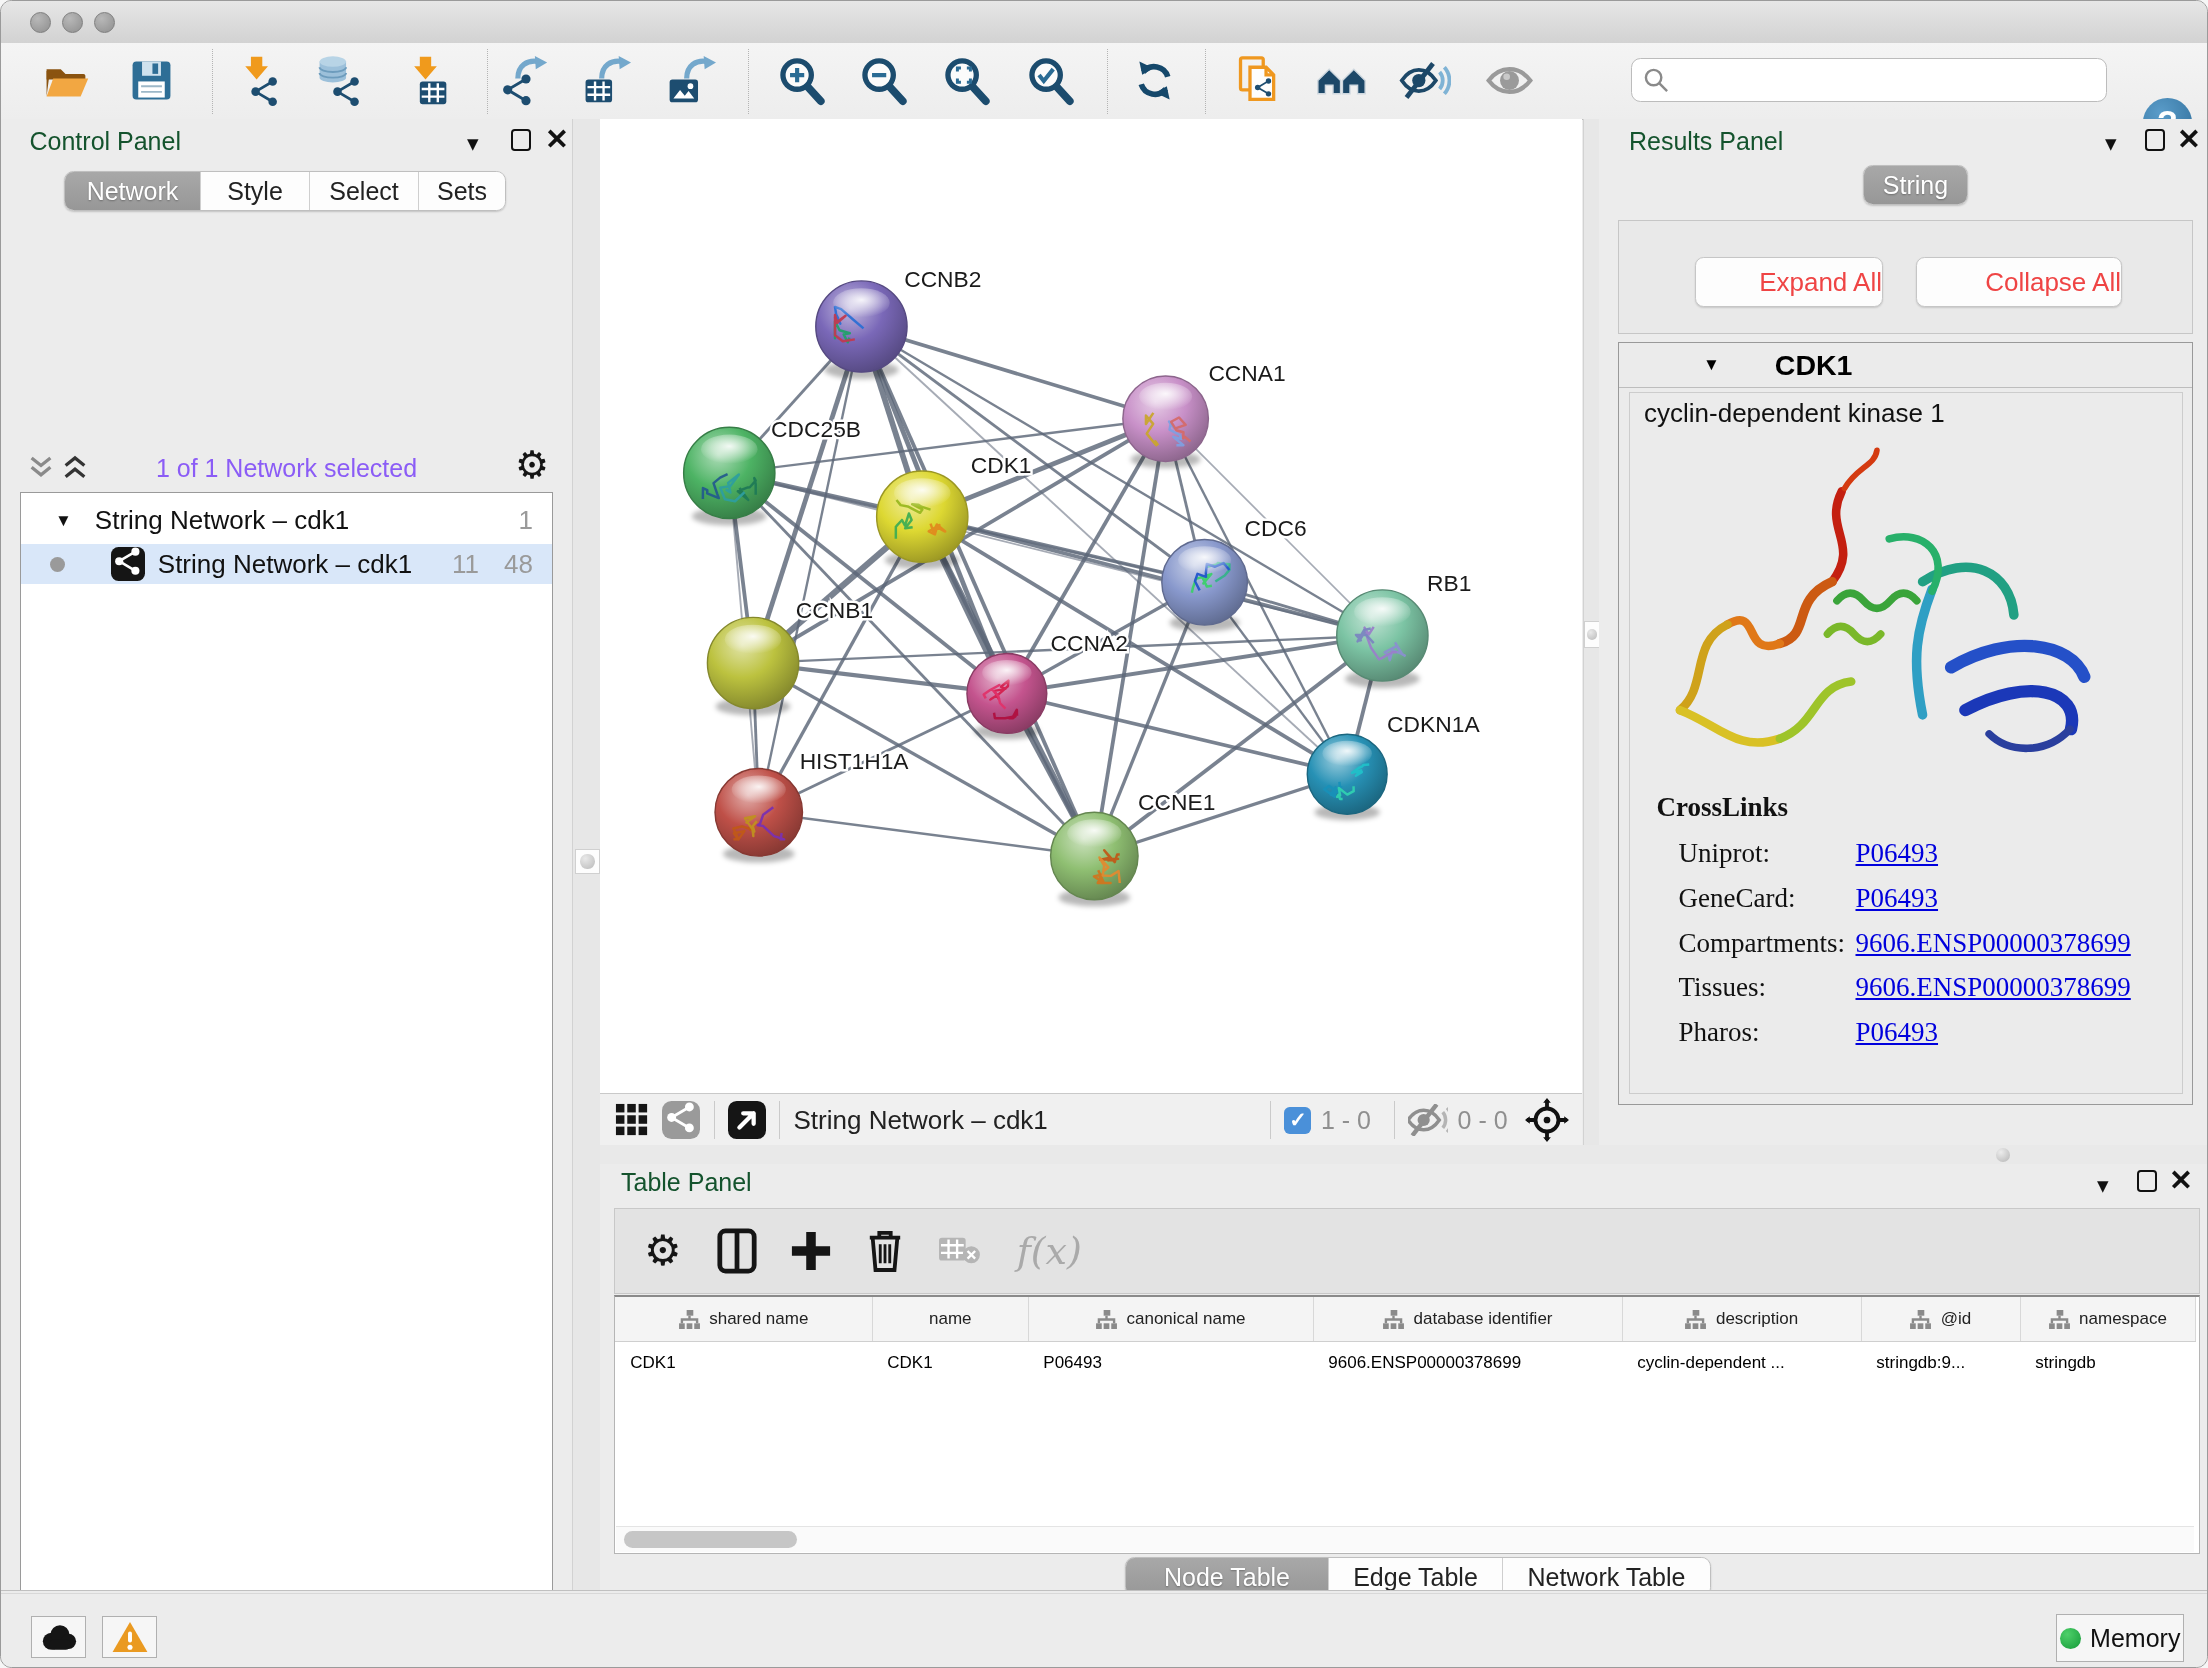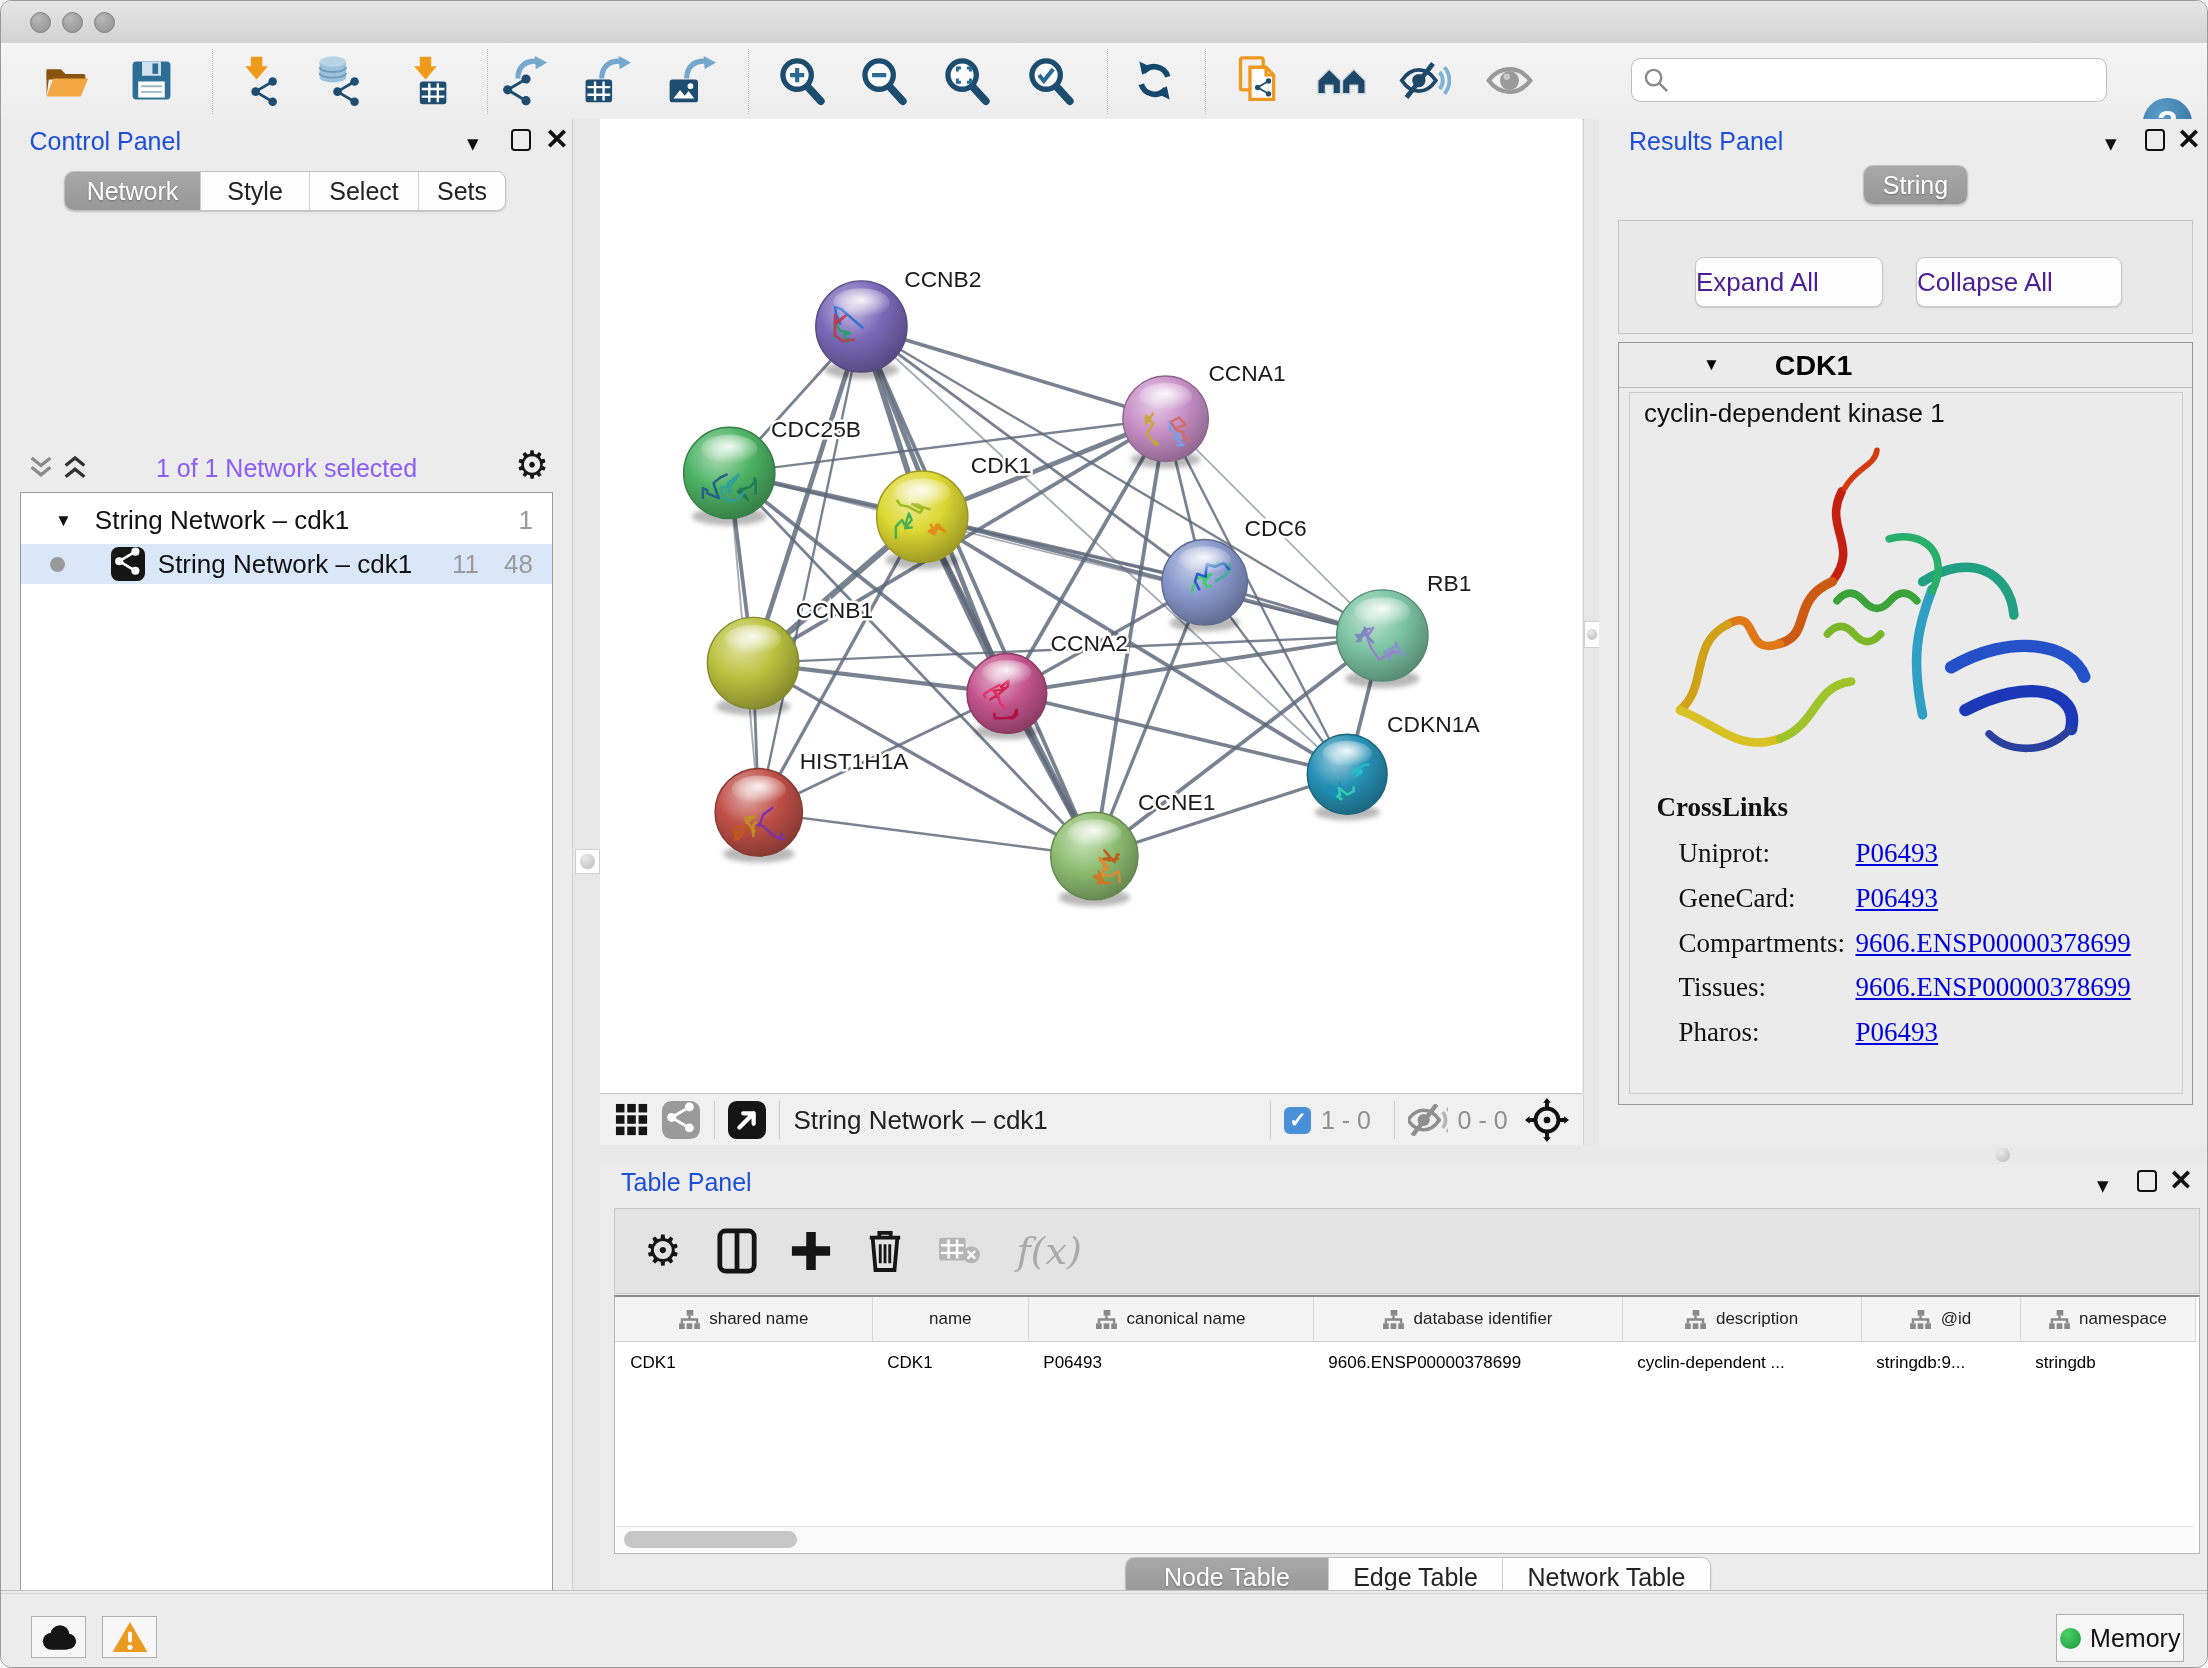--- a/index.html
+++ b/index.html
@@ -18,21 +18,21 @@
            background:linear-gradient(#f4f4f4,#ededed);border-bottom:1px solid #bdbdbd;}
   .tbi{position:absolute;top:11.4px;width:53px;height:53px;cursor:pointer;}
   .tbsep{position:absolute;top:5.7px;height:65px;width:0;border-left:1.9px dotted #b4b4b4;}
   .searchbox{position:absolute;left:1630px;top:15px;width:476px;height:44px;background:#fff;
              border:1.9px solid #bcbcbc;border-radius:9.5px;box-sizing:border-box;display:flex;align-items:center;padding-left:11.4px;}
   .searchbox input{border:none;outline:none;font-size:25px;width:409px;font-family:inherit;background:transparent;}
   .helpbtn{position:absolute;left:2142px;top:55px;width:49px;height:49px;border-radius:50%;
            background:radial-gradient(circle at 35% 30%,#5a9cc9,#2f6d99);color:#fff;font-size:34px;font-weight:bold;
            display:flex;align-items:center;justify-content:center;cursor:pointer;}
   
-  .phead-title{position:absolute;font-size:25px;color:#1d4ed8;}
+  .phead-title{position:absolute;font-size:25px;color:#14532d;}
   .pbtn{position:absolute;font-size:23px;color:#111;cursor:pointer;line-height:1;}
   .pbtn.sq{font-size:21px;border:2.9px solid #111;width:16px;height:18px;border-radius:3.8px;}
   .pbtn.x{font-weight:900;font-size:28.5px;}
   .seg{position:absolute;display:flex;height:38px;border-radius:9.5px;overflow:hidden;
        border:1px solid #bfbfbf;box-shadow:0 1px 1.9px rgba(0,0,0,.18);}
   .seg .tab{display:flex;align-items:center;justify-content:center;font-size:25px;color:#222;
             background:#fdfdfd;border-left:1px solid #cfcfcf;cursor:pointer;}
   .seg .tab:first-child{border-left:none;}
   .seg .tab.sel{background:linear-gradient(#a8a8a8,#979797);color:#fff;text-shadow:0 1px 1.9px rgba(0,0,0,.3);}
   
@@ -55,21 +55,21 @@
   .nb-div{width:0;height:38px;border-left:1px solid #cacaca;margin:0 13.3px;}
   .nb-title{font-size:26px;color:#222;}
   .nb-count{font-size:25px;color:#8f8f8f;margin:0 9.5px;}
   .checkbox{width:27px;height:27px;border-radius:5.7px;background:#4a90d9;color:#fff;font-size:21px;font-weight:bold;
             display:flex;align-items:center;justify-content:center;}
   
   .rp{position:absolute;left:1598px;top:118px;width:611px;height:1026px;background:#ececec;}
   .btnbox{position:absolute;left:19px;top:101px;width:575px;height:114px;background:#e9e9e9;
           border:1.9px groove #c6c6c6;box-sizing:border-box;}
   .rbtn{position:absolute;top:36px;height:48px;background:#fdfdfd;border:1px solid #c6c6c6;border-radius:8.6px;
-        font-size:26px;color:#4c1d95;display:flex;align-items:center;justify-content:flex-start;
+        font-size:26px;color:#ef4444;display:flex;align-items:center;justify-content:flex-end;
         box-shadow:0 1px 1.9px rgba(0,0,0,.15);cursor:pointer;}
   .listbox{position:absolute;left:19px;top:223px;width:575px;height:763px;background:#ebebeb;
            border:1px solid #999;box-sizing:border-box;}
   .sechdr{position:absolute;left:0;top:0;width:100%;height:44px;border-bottom:1px solid #bdbdbd;
           display:flex;align-items:center;}
   .secbody{position:absolute;left:9.5px;top:49px;width:554px;height:702px;border:1px solid #ccc;box-sizing:border-box;}
   .xl{font-family:"Liberation Serif",serif;}
   .xl-row{position:absolute;font-size:27px;color:#111;}
   .xl a{color:#0000dd;text-decoration:underline;cursor:pointer;}
   

